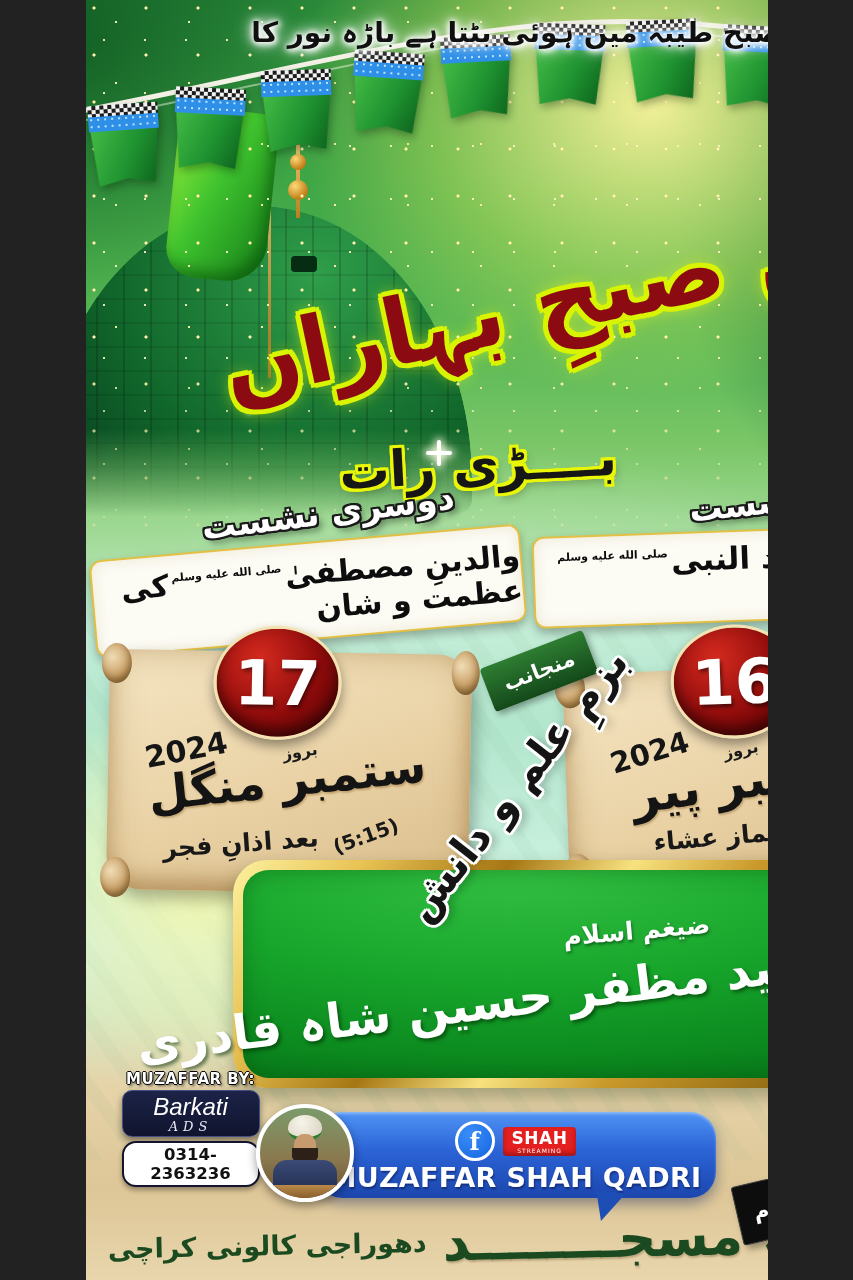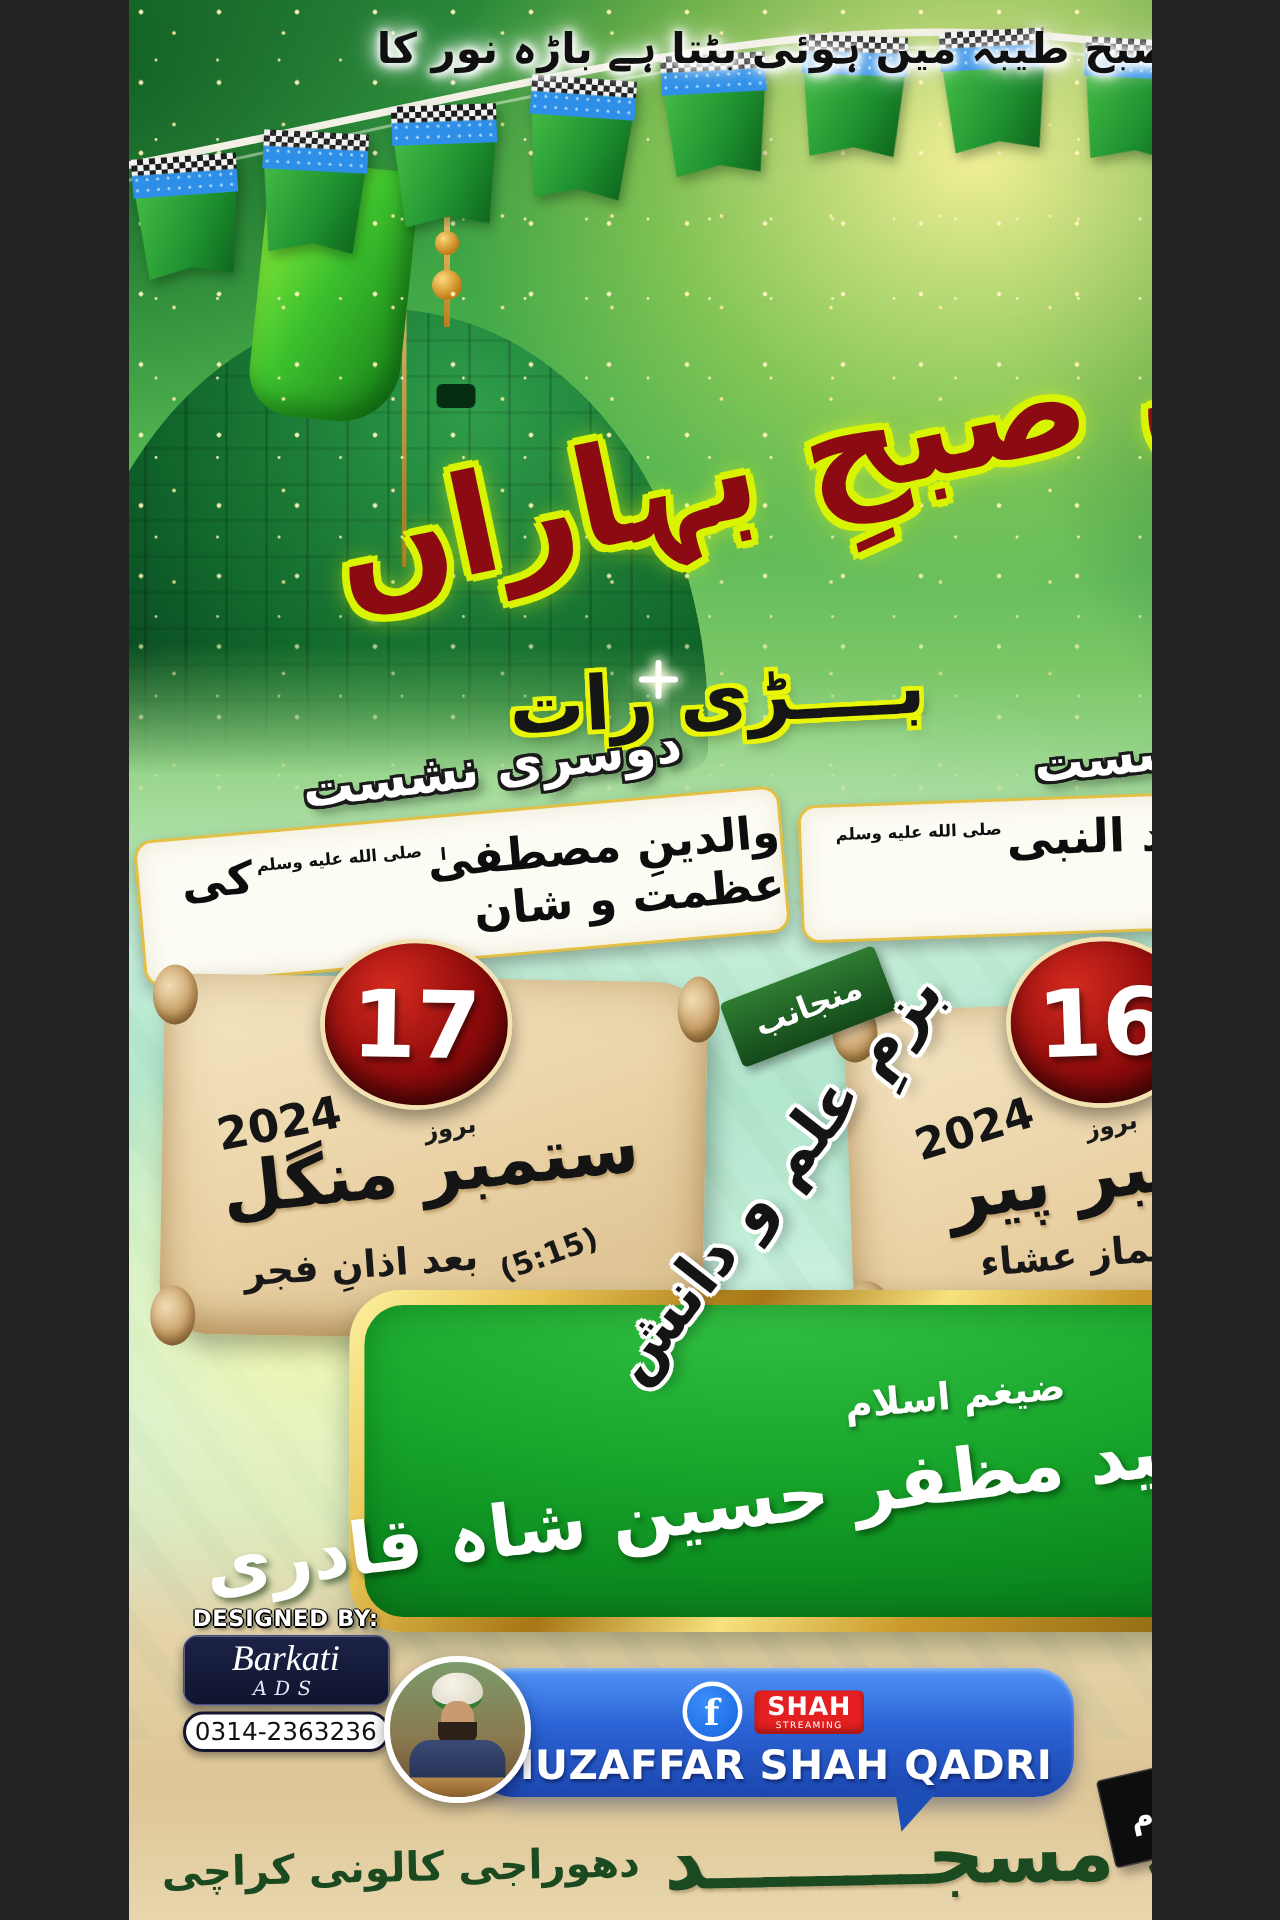--- a/index.html
+++ b/index.html
@@ -157,23 +157,23 @@
     transform:rotate(-5deg);text-shadow:1px 2px 3px rgba(0,30,0,.5);}
   .sp-name{position:absolute;top:54px;left:0;width:100%;height:148px;display:flex;align-items:center;justify-content:center;}
   .sp-name span{direction:rtl;white-space:nowrap;transform:rotate(-7deg);font-size:48px;font-weight:bold;color:#fff;
     text-shadow:2px 3px 4px rgba(0,40,0,.55);}
   
   .designer{left:36px;top:1070px;width:138px;z-index:9;text-align:center;}
   .d-head{font-size:15px;font-weight:bold;color:#fff;letter-spacing:.5px;
     text-shadow:-1px 0 #000,1px 0 #000,0 -1px #000,0 1px #000,2px 2px 3px rgba(0,0,0,.6);}
   .d-box{margin-top:2px;background:linear-gradient(180deg,#1c2347,#10142e);border:1px solid #454f85;border-radius:10px;
     padding:3px 4px 2px;box-shadow:0 4px 7px rgba(0,0,0,.45);}
-  .d-brand{display:block;font-family:Liberation Serif, serif;font-style:italic;color:#fff;font-size:24px;line-height:1.05;}
+  .d-brand{display:block;font-family:Liberation Sans, sans-serif;font-style:italic;color:#fff;font-size:24px;line-height:1.05;}
   .d-suffix{display:block;font-family:"DejaVu Serif",serif;font-style:italic;color:#e8e8f5;font-size:13px;letter-spacing:5px;}
-  .d-phone{margin:4px auto 0;background:#fff;border:2px solid #14142e;border-radius:14px;font-size:16.5px;font-weight:normal;
+  .d-phone{margin:4px auto 0;background:#fff;border:2px solid #14142e;border-radius:14px;font-size:16.5px;font-weight:bold;
     color:#111;padding:2px 2px;box-shadow:0 3px 5px rgba(0,0,0,.35);}
   
   .photo{left:170px;top:1104px;width:90px;height:90px;z-index:10;border-radius:50%;border:4px solid #fff;overflow:hidden;
     background:linear-gradient(180deg,#7b9a6a 0%,#8a7a50 55%,#6e4f2e 100%);box-shadow:0 4px 10px rgba(0,0,0,.4);}
   .photo i{position:absolute;}
   .p-turban{left:28px;top:7px;width:34px;height:22px;border-radius:50% 50% 45% 45%;
     background:radial-gradient(circle at 40% 35%,#f7f4ea,#d8d2c0);border-bottom:4px solid #2e7d32;}
   .p-face{left:34px;top:26px;width:22px;height:24px;border-radius:45%;background:#c89b6e;}
   .p-beard{left:32px;top:40px;width:26px;height:16px;border-radius:0 0 50% 50%;background:#2c2018;}
   .p-body{left:13px;top:52px;width:64px;height:32px;border-radius:14px 14px 0 0;background:linear-gradient(#3a4a75,#232f52);}
@@ -345,21 +345,21 @@
   <div class="abs banner">
     <div class="banner-in">
       <div class="honorific">ضیغم اسلام</div>
       <div class="sp-name">
         <span>پیر سید مظفر حسین شاہ قادری</span>
       </div>
     </div>
   </div>
 
   <div class="abs designer">
-    <div class="d-head">DESIGNED BY:</div>
+    <div class="d-head">MUZAFFAR BY:</div>
     <div class="d-box">
       <span class="d-brand">Barkati</span>
       <span class="d-suffix">ADS</span>
     </div>
     <div class="d-phone">0314-2363236</div>
   </div>
 
   <div class="abs photo">
     <i class="p-turban"></i>
     <i class="p-face"></i>

